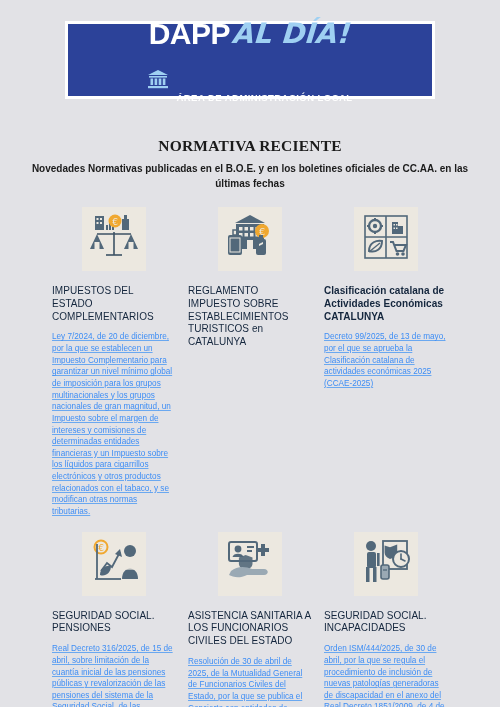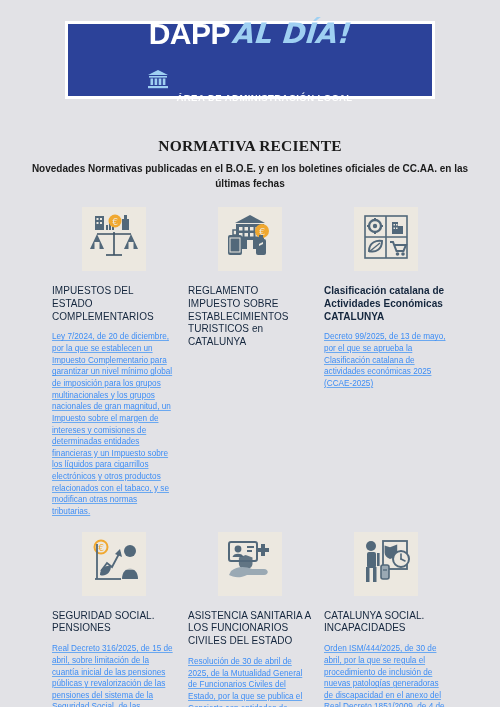--- a/index.html
+++ b/index.html
@@ -344,17 +344,17 @@
             <rect x="6" y="13" width="9" height="16" rx="2"></rect>
             <rect x="5" y="28" width="3.5" height="15"></rect>
             <rect x="12" y="28" width="3.5" height="15"></rect>
             <rect x="16" y="14" width="2.6" height="13"></rect>
           </g>
           <rect x="20" y="26" width="8" height="14" rx="2" fill="#9aa9b4" stroke="#52687a" stroke-width="1.6"></rect>
           <line x1="22" y1="31" x2="26" y2="31" stroke="#52687a" stroke-width="1.3"></line>
         </svg>
       </span>
     </div>
-    <div class="card-title">CATALUNYA SOCIAL. INCAPACIDADES</div>
+    <div class="card-title">SEGURIDAD SOCIAL. INCAPACIDADES</div>
     <a class="card-link" href="#">Orden ISM/444/2025, de 30 de abril, por la que se regula el procedimiento de inclusión de nuevas patologías generadoras de discapacidad en el anexo del Real Decreto 1851/2009, de 4 de diciembre, por el que se desarrolla el texto refundido de la Ley General de la Seguridad Social, aprobado por el Real Decreto Legislativo 8/2015, de 30 de octubre, en cuanto a la anticipación de la jubilación de las personas</a>
   </div>
 
 </div>
 
 </body></html>

